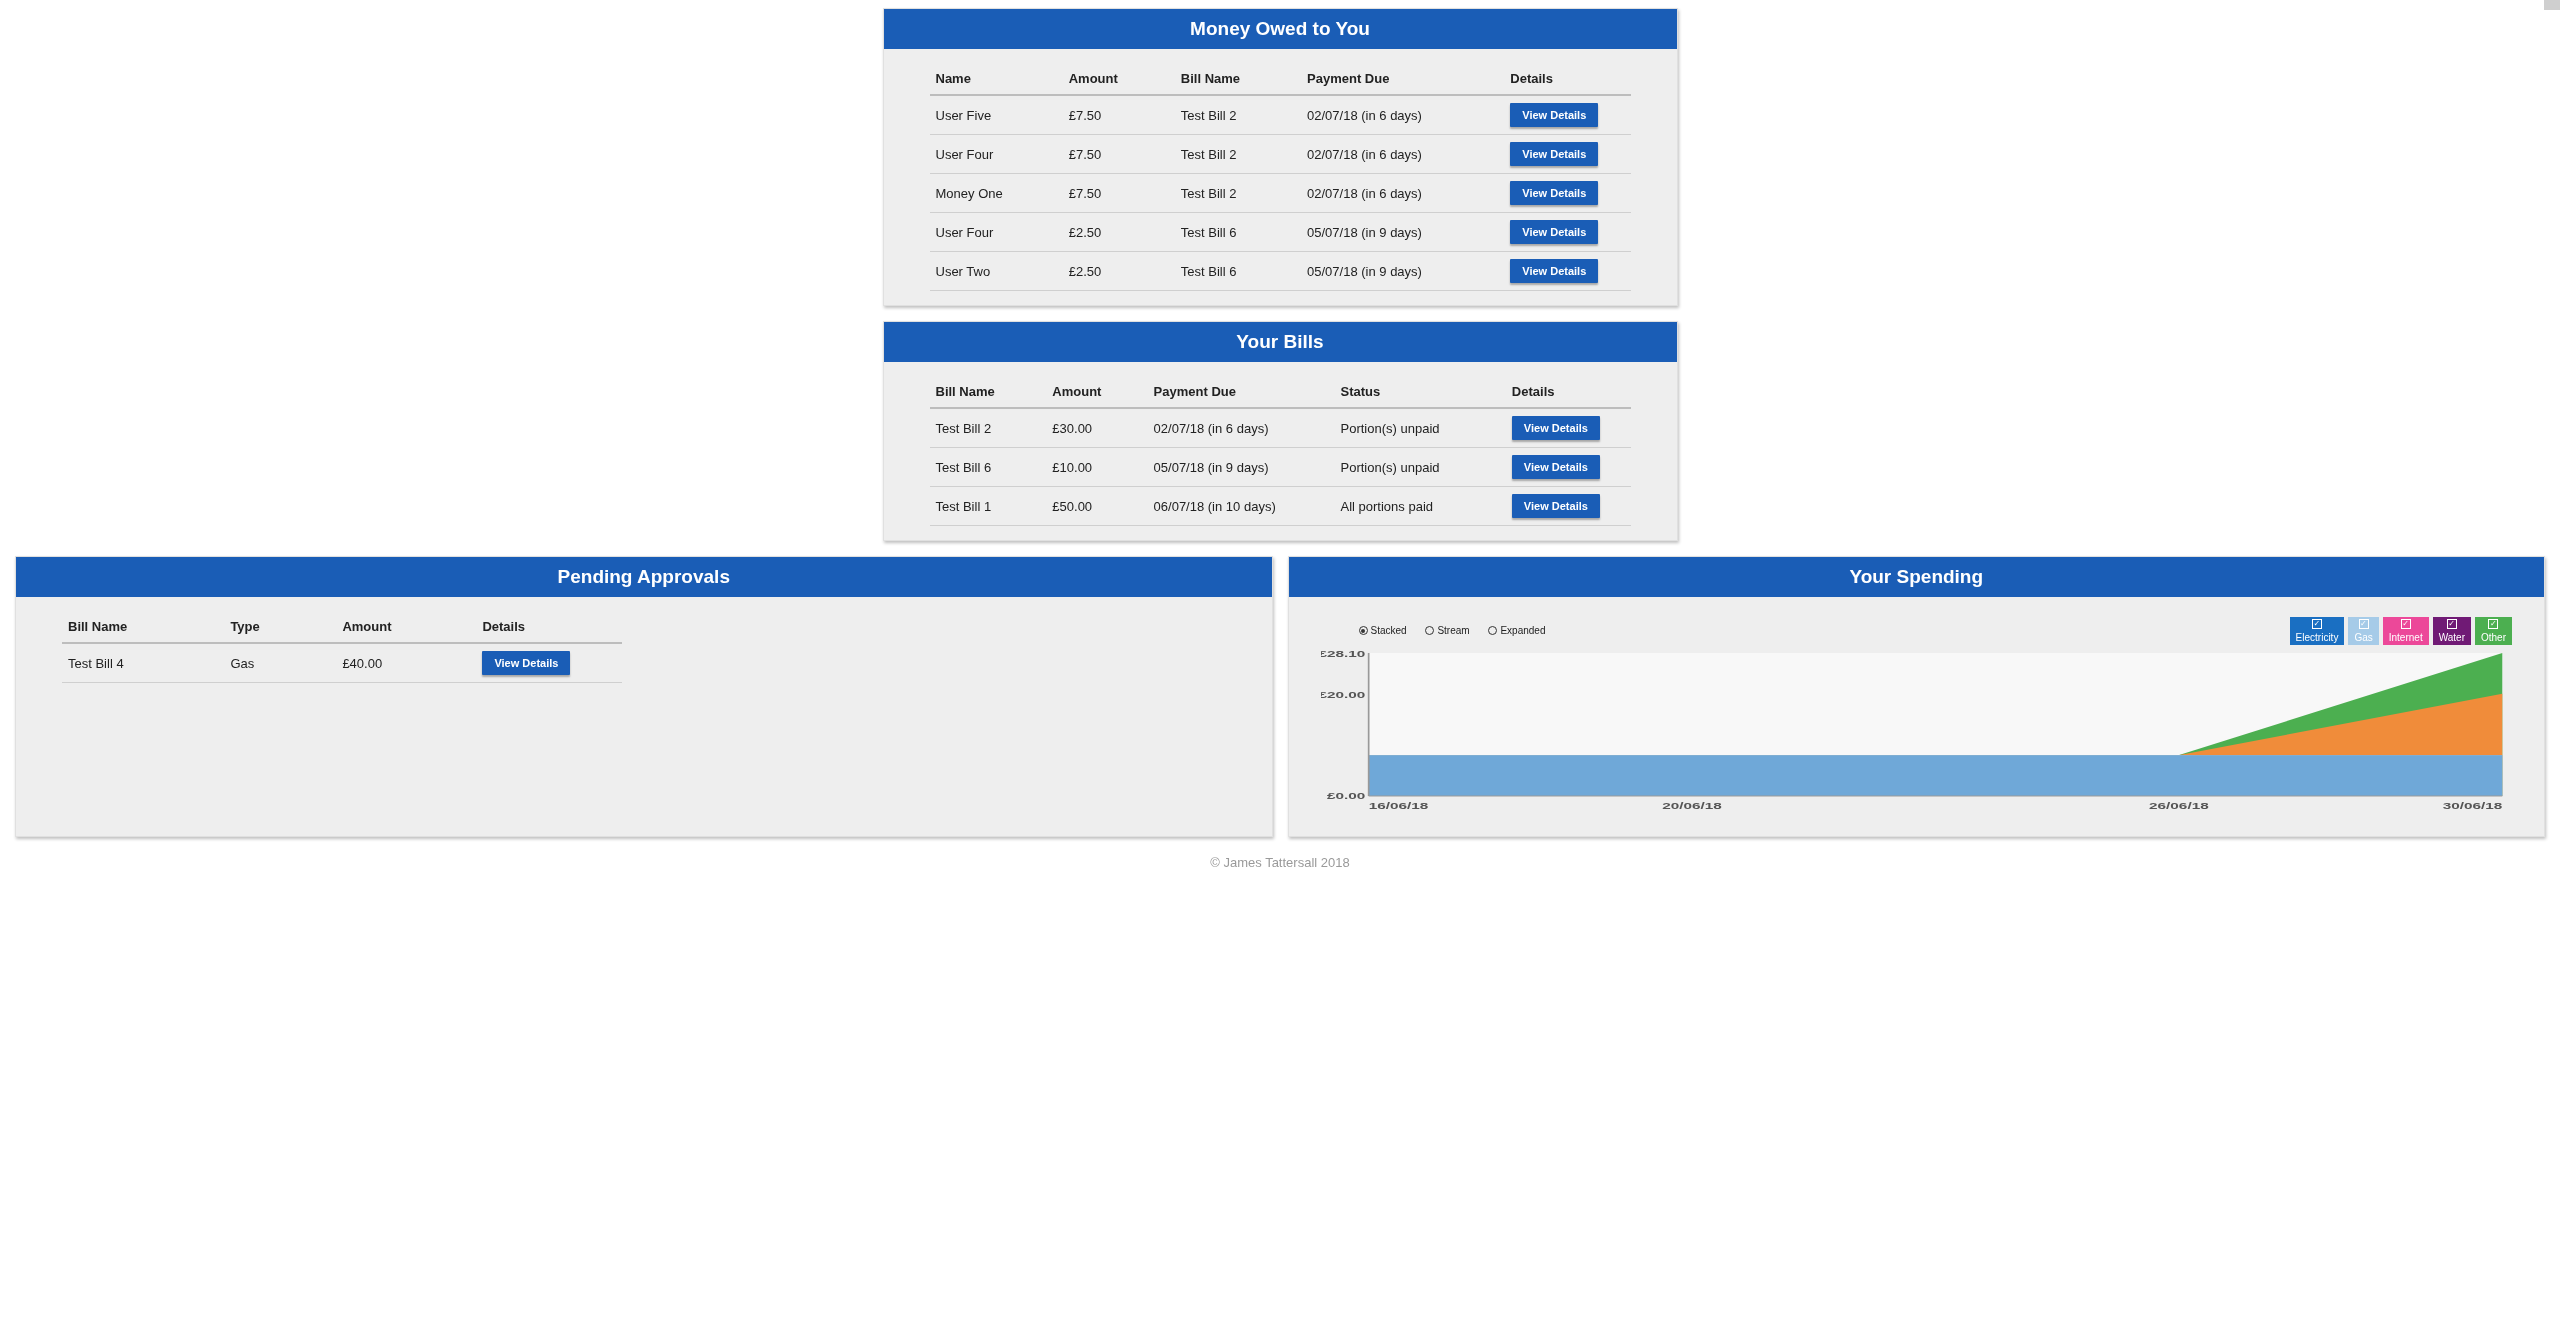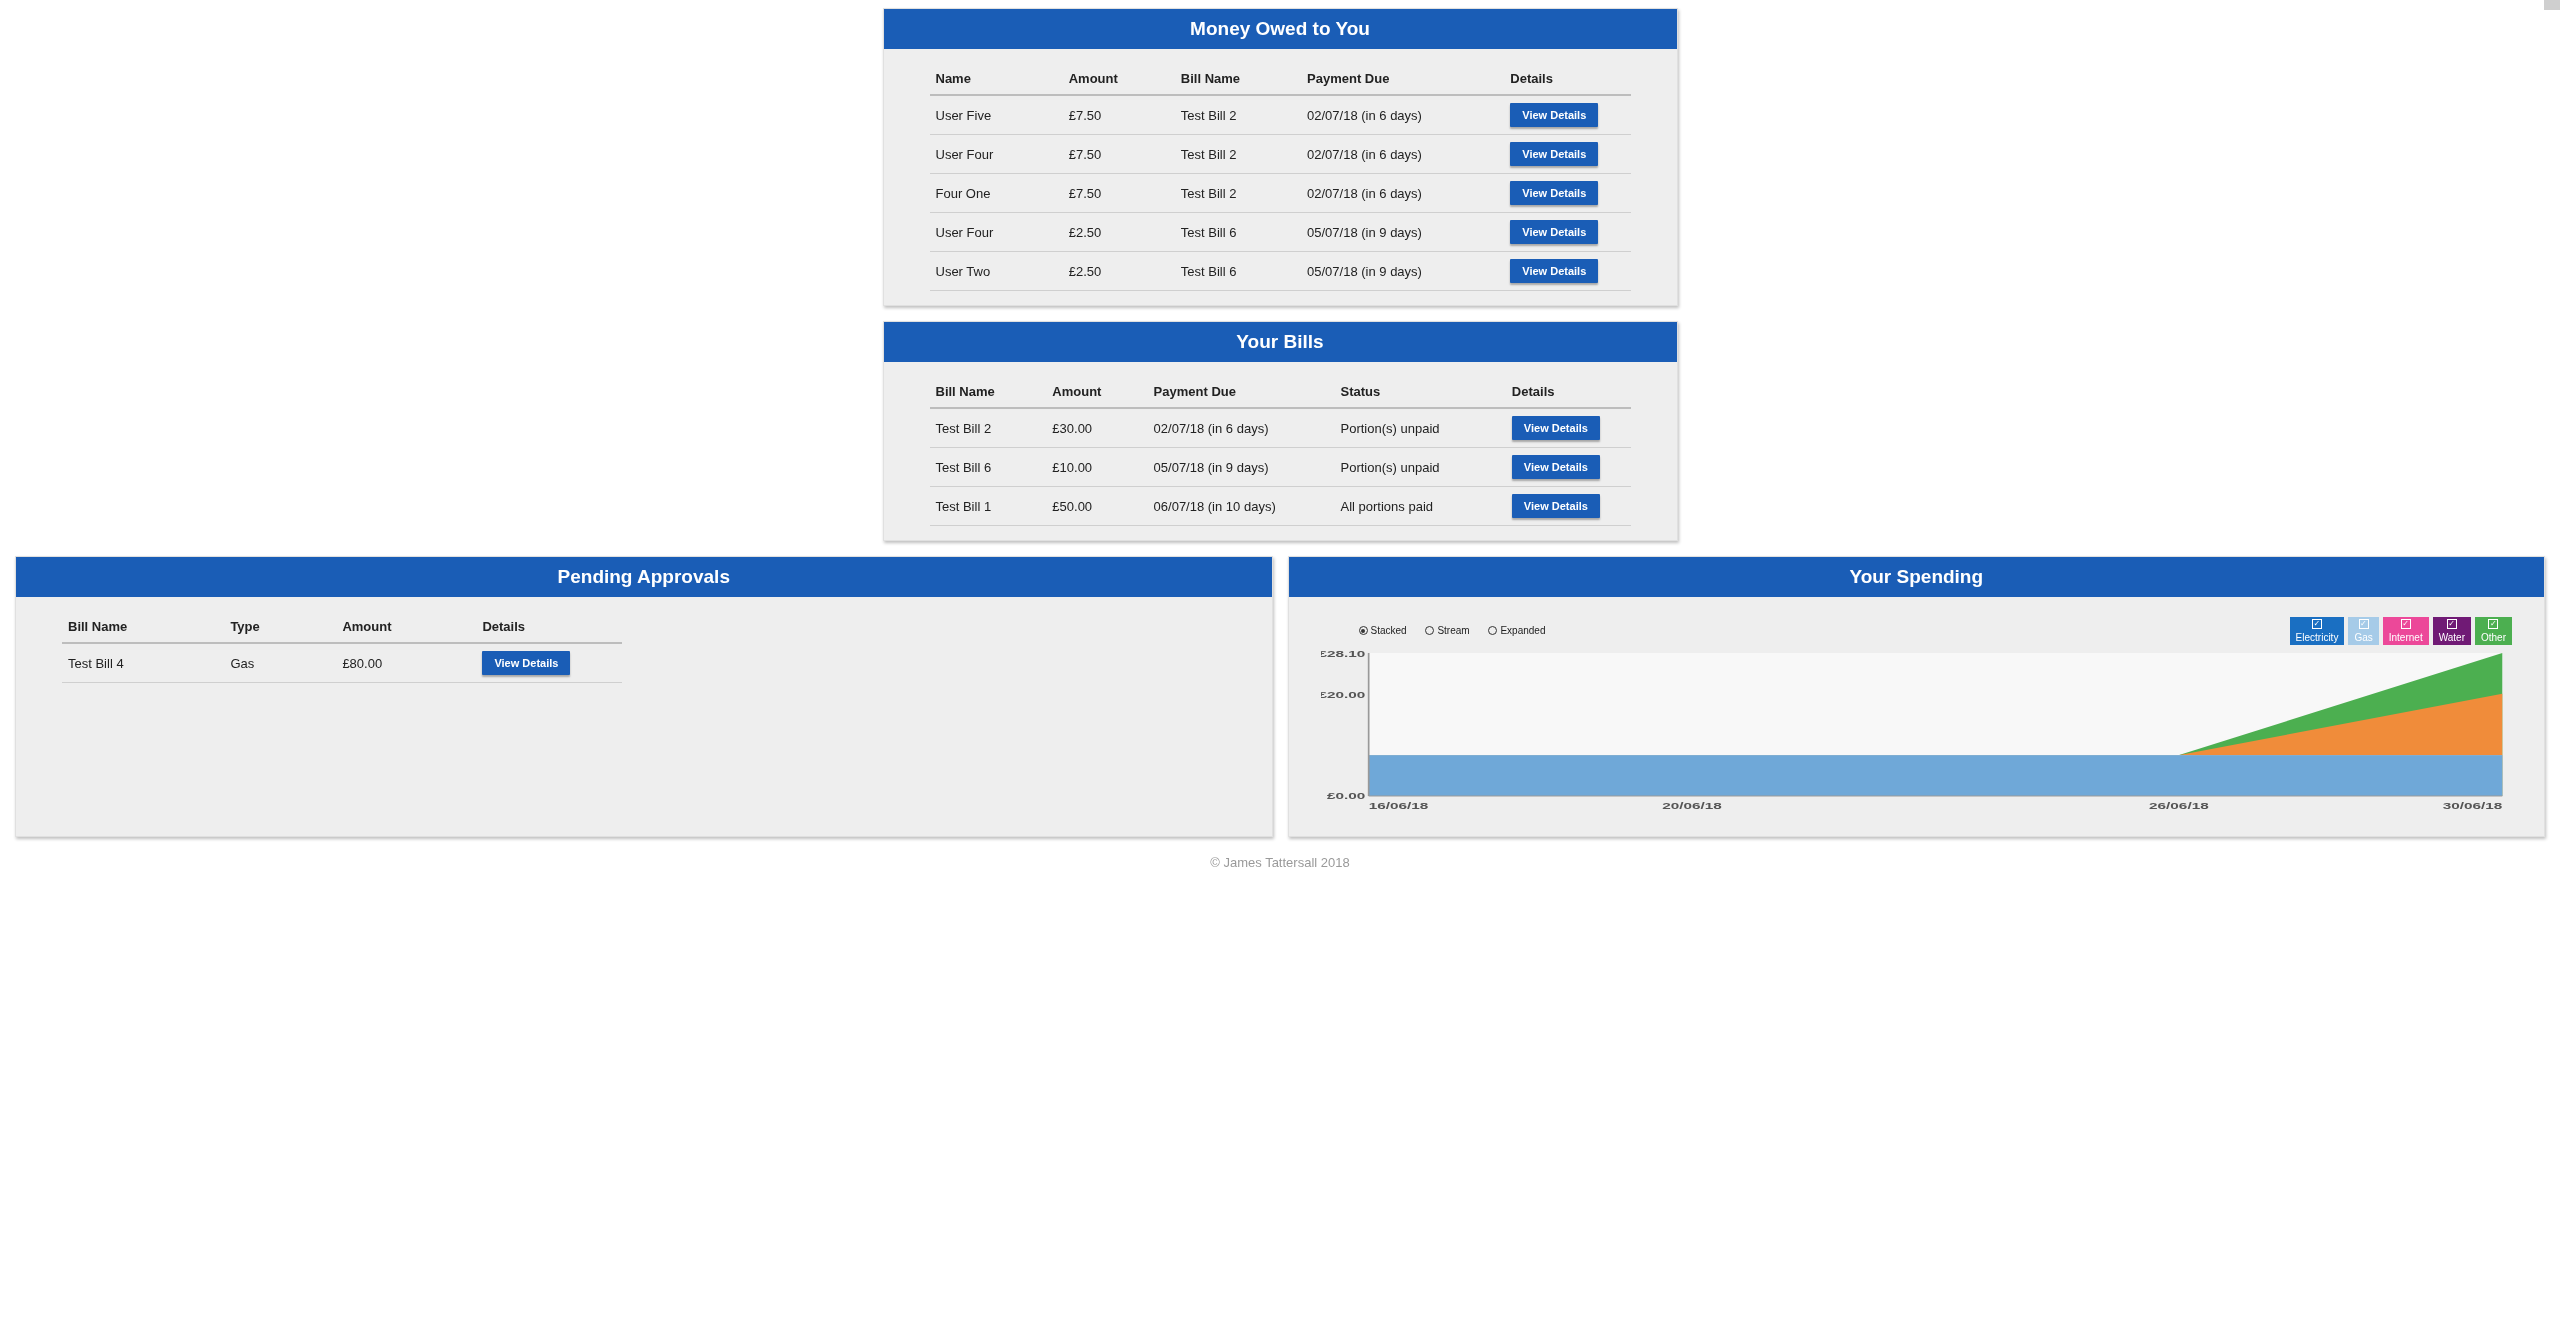--- a/index.html
+++ b/index.html
@@ -194,21 +194,21 @@
                 <td><button class="btn">View Details</button></td>
               </tr>
               <tr>
                 <td>User Four</td>
                 <td>£7.50</td>
                 <td>Test Bill 2</td>
                 <td>02/07/18 (in 6 days)</td>
                 <td><button class="btn">View Details</button></td>
               </tr>
               <tr>
-                <td>Four One</td>
+                <td>Money One</td>
                 <td>£7.50</td>
                 <td>Test Bill 2</td>
                 <td>02/07/18 (in 6 days)</td>
                 <td><button class="btn">View Details</button></td>
               </tr>
               <tr>
                 <td>User Four</td>
                 <td>£2.50</td>
                 <td>Test Bill 6</td>
                 <td>05/07/18 (in 9 days)</td>
@@ -280,21 +280,21 @@
               <th style="width:29%">Bill Name</th>
               <th style="width:20%">Type</th>
               <th style="width:25%">Amount</th>
               <th style="width:26%">Details</th>
             </tr>
           </thead>
           <tbody id="appr-body">
               <tr>
                 <td>Test Bill 4</td>
                 <td>Gas</td>
-                <td>£80.00</td>
+                <td>£40.00</td>
                 <td><button class="btn">View Details</button></td>
               </tr>
             </tbody>
         </table>
       </div>
     </div>
 
     <div class="panel right">
       <div class="panel-header">Your Spending</div>
       <div class="panel-body">

